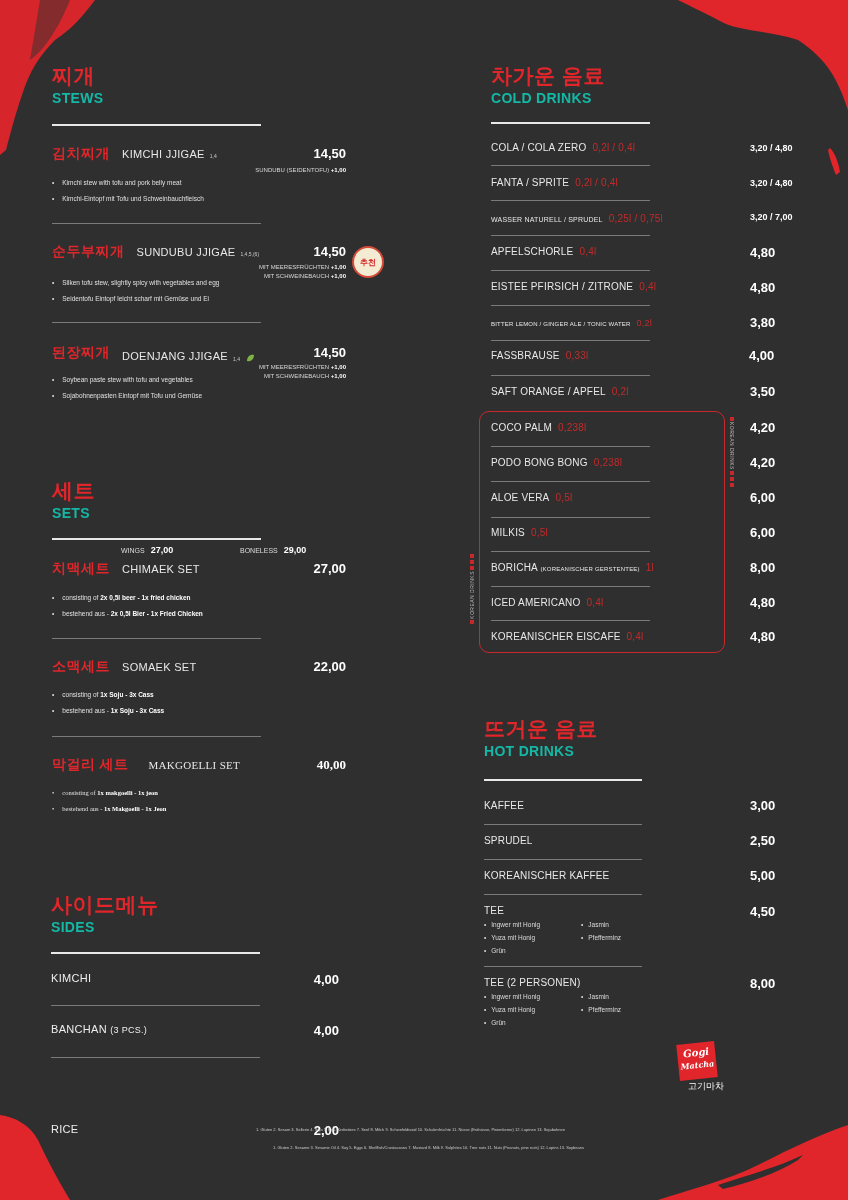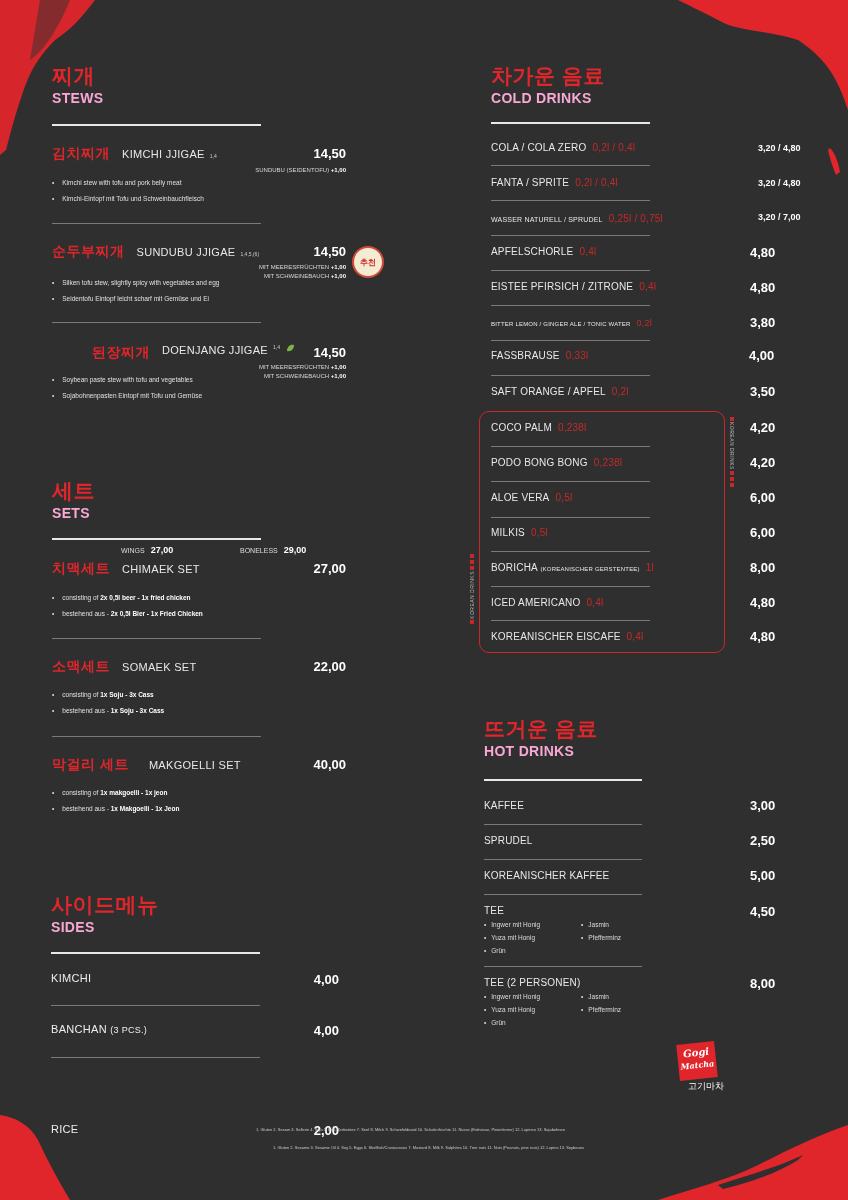--- a/index.html
+++ b/index.html
@@ -2,28 +2,28 @@
 <html><head>
 <meta charset="utf-8">
 <style>
   * { box-sizing: border-box; margin: 0; padding: 0; }
   html, body { width: 848px; height: 1200px; overflow: hidden; background: #2f2f2f; }
   body { position: relative; font-family: "Liberation Sans", "DejaVu Sans", sans-serif; color: #e6e6e6; }
   .abs { position: absolute; }
   .splash { position: absolute; pointer-events: none; }
   .ko { color: #e0262b; font-weight: bold; letter-spacing: 0.5px; }
   .sec-ko { font-size: 21px; }
-  .sec-en { color: #f9a8d4; font-weight: bold; font-size: 14px; letter-spacing: 0.3px; }
+  .sec-en { color: #14b8a6; font-weight: bold; font-size: 14px; letter-spacing: 0.3px; }
   .rule-thick { height: 2px; background: #e8e8e8; }
   .rule-thin { height: 1px; background: #7a7a7a; }
   .item-ko { font-size: 14px; }
   .item-en { font-size: 11px; color: #e8e8e8; letter-spacing: 0.3px; }
   .sup { font-size: 5px; color: #ccc; vertical-align: super; }
   .price { font-weight: bold; color: #ffffff; font-size: 13px; text-align: left; }
-  .price-sm { font-weight: bold; color: #ffffff; font-size: 9px; margin-left: 8px; }
+  .price-sm { font-weight: bold; color: #ffffff; font-size: 9px; }
   .extra { font-size: 6px; color: #d8d8d8; text-align: right; line-height: 9px; }
   .extra b { color: #fff; }
   .bullet { font-size: 6.5px; color: #e0e0e0; line-height: 16px; }
   .bullet::before { content: "•"; margin-right: 8px; }
   .bullet b { color: #fff; }
   .drink { font-size: 10px; color: #e8e8e8; letter-spacing: 0.2px; white-space: nowrap; }
   .drink.small { font-size: 7px; }
   .vol { color: #c42a2a; margin-left: 6px; font-size: 10px; }
   .vol.small { font-size: 9px; }
   .side { font-size: 11px; color: #eee; letter-spacing: 0.3px; }
@@ -91,21 +91,21 @@
   </div>
   <div class="abs" style="left:0;top:32px;">
     <div class="bullet">Silken tofu stew, slightly spicy with vegetables and egg</div>
     <div class="bullet">Seidentofu Eintopf leicht scharf mit Gemüse und Ei</div>
   </div>
 </div>
 <div class="abs badge" style="left:352px;top:246px;">추천</div>
 <div class="abs rule-thin" style="left:52px;top:322px;width:209px;"></div>
 
 <div class="abs" style="left:52px;top:344px;width:300px;height:70px;">
-  <div class="abs" style="left:0;top:0;display:flex;align-items:flex-start;margin-left:40px;">
+  <div class="abs" style="left:0;top:0;display:flex;align-items:flex-end;">
     <span class="ko item-ko">된장찌개</span>
     <span class="item-en" style="margin-left:12px">DOENJANG JJIGAE</span>
     <span class="sup" style="margin-left:5px">1,4</span>
     <svg style="margin-left:6px" width="9" height="8" viewBox="0 0 9 8">
         <path d="M1 7 C1 3 4 0 8 1 C8 5 5 8 1 7 Z" fill="#7cb342"></path>
       </svg>
   </div>
   <div class="abs price" style="right:6px;top:1px;">14,50</div>
   <div class="abs extra" style="right:6px;top:19px;">
     <div><span>MIT MEERESFRÜCHTEN</span> <b>+1,00</b></div>
@@ -148,21 +148,21 @@
     <span class="item-en" style="margin-left:12px">SOMAEK SET</span>
   </div>
   <div class="abs price" style="right:6px;top:1px;">22,00</div>
   <div class="abs" style="left:0;top:29px;">
     <div class="bullet"><span>consisting of</span> <b>1x Soju - 3x Cass</b></div>
     <div class="bullet"><span>bestehend aus -</span> <b>1x Soju - 3x Cass</b></div>
   </div>
 </div>
 <div class="abs rule-thin" style="left:52px;top:736px;width:209px;"></div>
 
-<div class="abs" style="left:52px;top:756px;width:300px;height:64px;">
+<div class="abs" style="left:52px;top:756px;width:300px;height:64px;font-family:Liberation Serif, serif;">
   <div class="abs" style="left:0;top:0;display:flex;align-items:baseline;">
     <span class="ko item-ko">막걸리 세트</span>
     <span class="item-en" style="margin-left:20px">MAKGOELLI SET</span>
   </div>
   <div class="abs price" style="right:6px;top:1px;">40,00</div>
   <div class="abs" style="left:0;top:29px;">
     <div class="bullet"><span>consisting of</span> <b>1x makgoelli - 1x jeon</b></div>
     <div class="bullet"><span>bestehend aus -</span> <b>1x Makgoelli - 1x Jeon</b></div>
   </div>
 </div>

